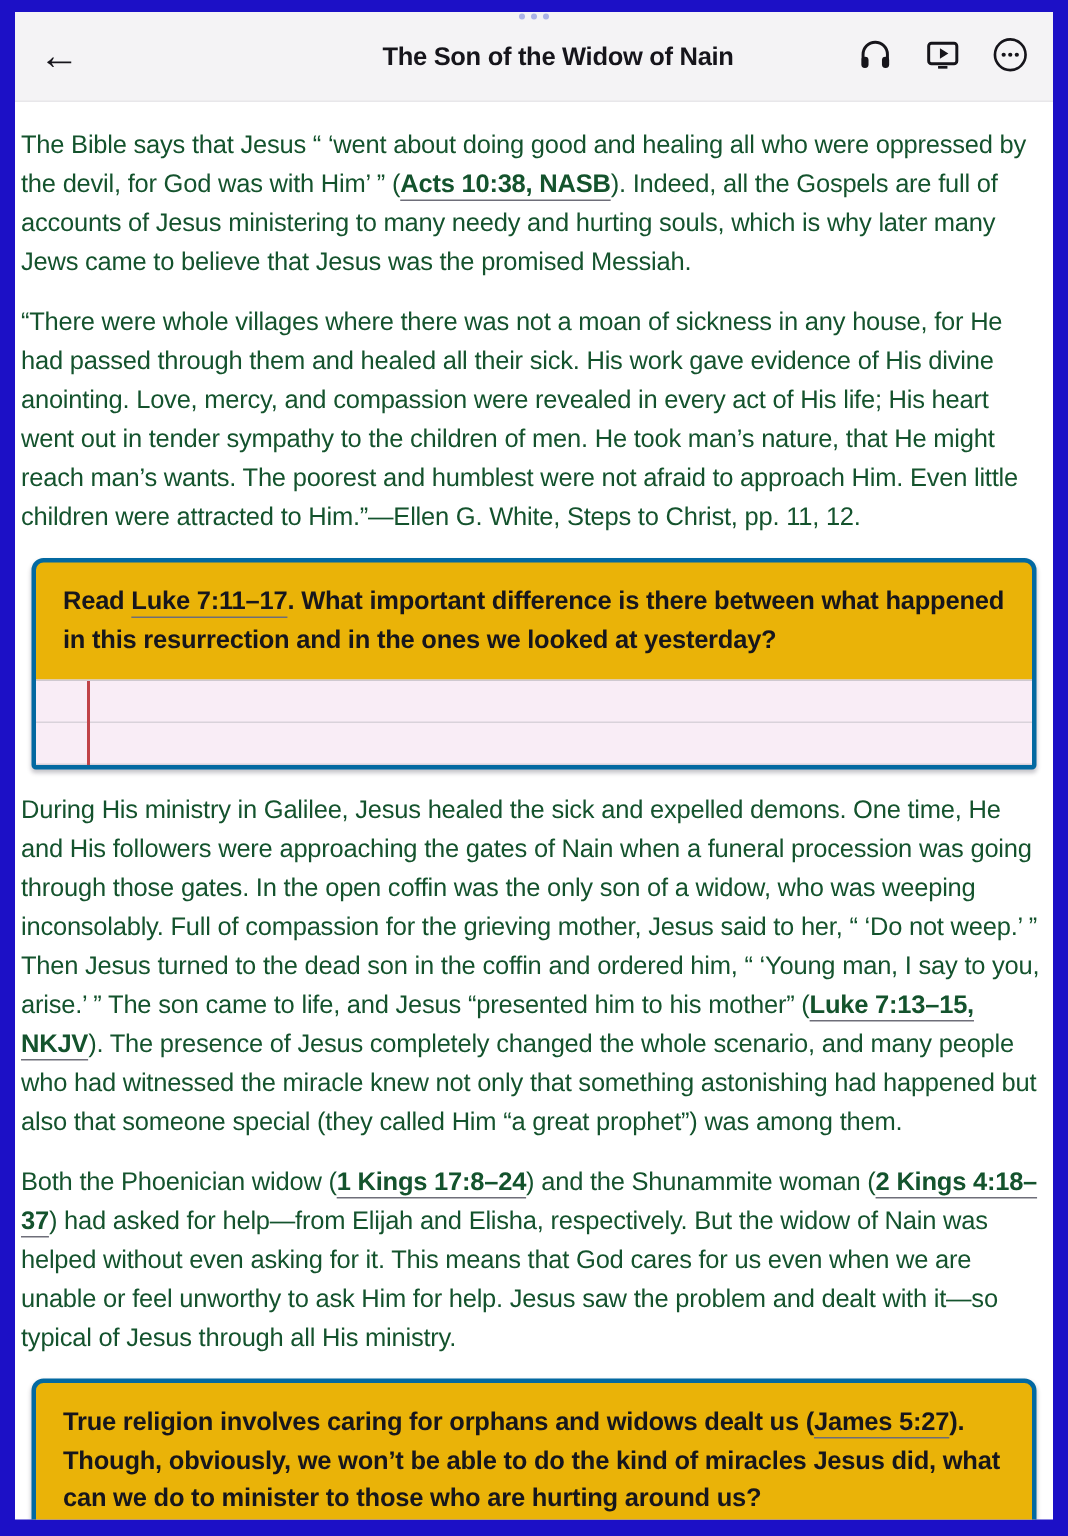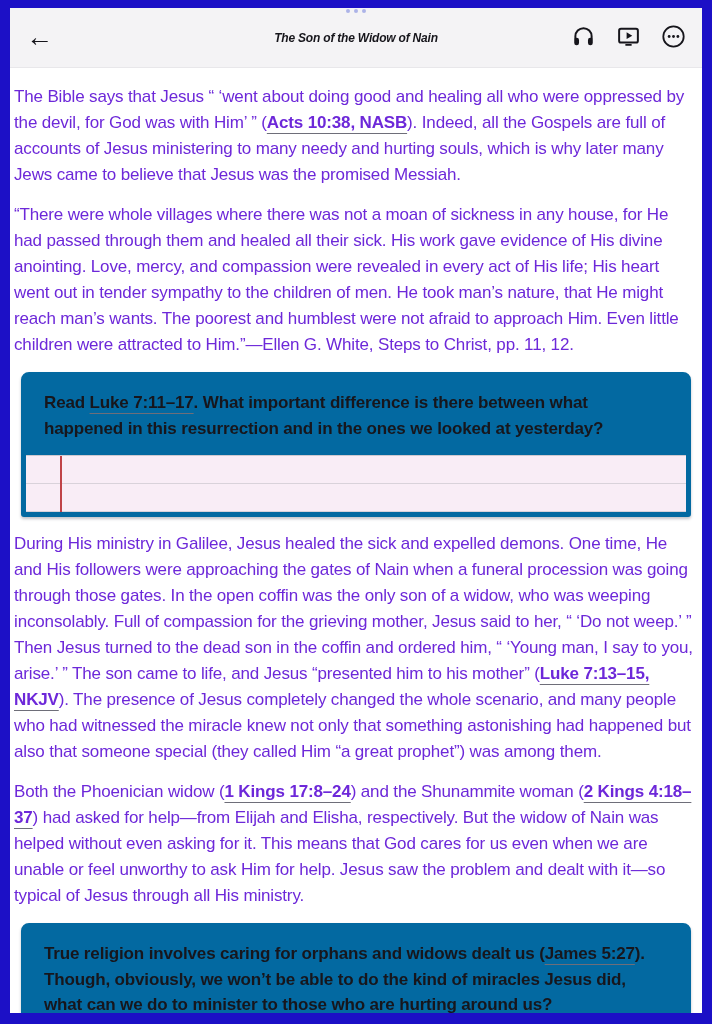--- a/index.html
+++ b/index.html
@@ -15,43 +15,42 @@
     display: flex; gap: 4px; z-index: 5; }
   .top-dots i { width: 4px; height: 4px; border-radius: 50%; background: #9aa2e4; opacity: .8; }
   header {
     height: 60px; background: #f4f3f5; display: flex; align-items: center;
     padding: 0 16px; position: relative; border-bottom: 1px solid #e8e7ea;
   }
   .back-btn { background: none; border: none; padding: 0; cursor: pointer;
     font-size: 27px; line-height: 1; color: #16151b; width: 32px; text-align: left; }
   h1.title {
     position: absolute; left: 50%; transform: translateX(-50%);
-    margin: 0; font-size: 12px; font-weight: 700; color: #16151b; white-space: nowrap;
+    margin: 16px; font-size: 17px; font-weight: 700; color: #16151b; white-space: nowrap;
     letter-spacing: -0.2px;
-    font-style: italic;
   }
   .actions { margin-left: auto; display: flex; align-items: center; gap: 19px; }
   .icon-btn { background: none; border: none; padding: 0; cursor: pointer;
     width: 26px; height: 26px; display: flex; align-items: center; justify-content: center; }
   main { padding: 16px 4px 0 4px; }
   p.para {
-    margin: 0 0 14px 0; font-size: 17px; line-height: 26px; color: #6d28d9;
+    margin: 0 0 14px 0; font-size: 17px; line-height: 26px; color: #14532d;
     letter-spacing: -0.15px;
   }
   .ref {
     font-weight: 700; color: inherit; cursor: pointer;
     text-decoration: underline; text-underline-offset: 5px;
     text-decoration-thickness: 1px; text-decoration-color: #6e6e79;
   }
   .book-title { }
   .card {
     margin: 8px 7px 14px 7px;
-    border: 5px solid #0369a1; border-radius: 8px 8px 3px 3px;
+    border: 3px solid #0369a1; border-radius: 8px 8px 3px 3px;
     box-shadow: 0 2px 3px rgba(45,42,62,0.28);
-    overflow: hidden; background: #0369a1;
+    overflow: hidden; background: #eab308;
   }
   .card-question { padding: 13px 18px 14px 18px; }
   .card-question p {
     margin: 0; font-size: 17px; font-weight: 700; line-height: 25.5px;
     color: #17161c; letter-spacing: -0.15px;
   }
   .answer-area { position: relative; background: #f9edf6; border-top: 1px solid #cfc9d0; }
   .answer-row { height: 28px; border-bottom: 1px solid #d9d2da; cursor: text; }
   .answer-row:last-child { border-bottom: 1px solid #bcb6bd; }
   .answer-area.clipped { height: 6px; }

